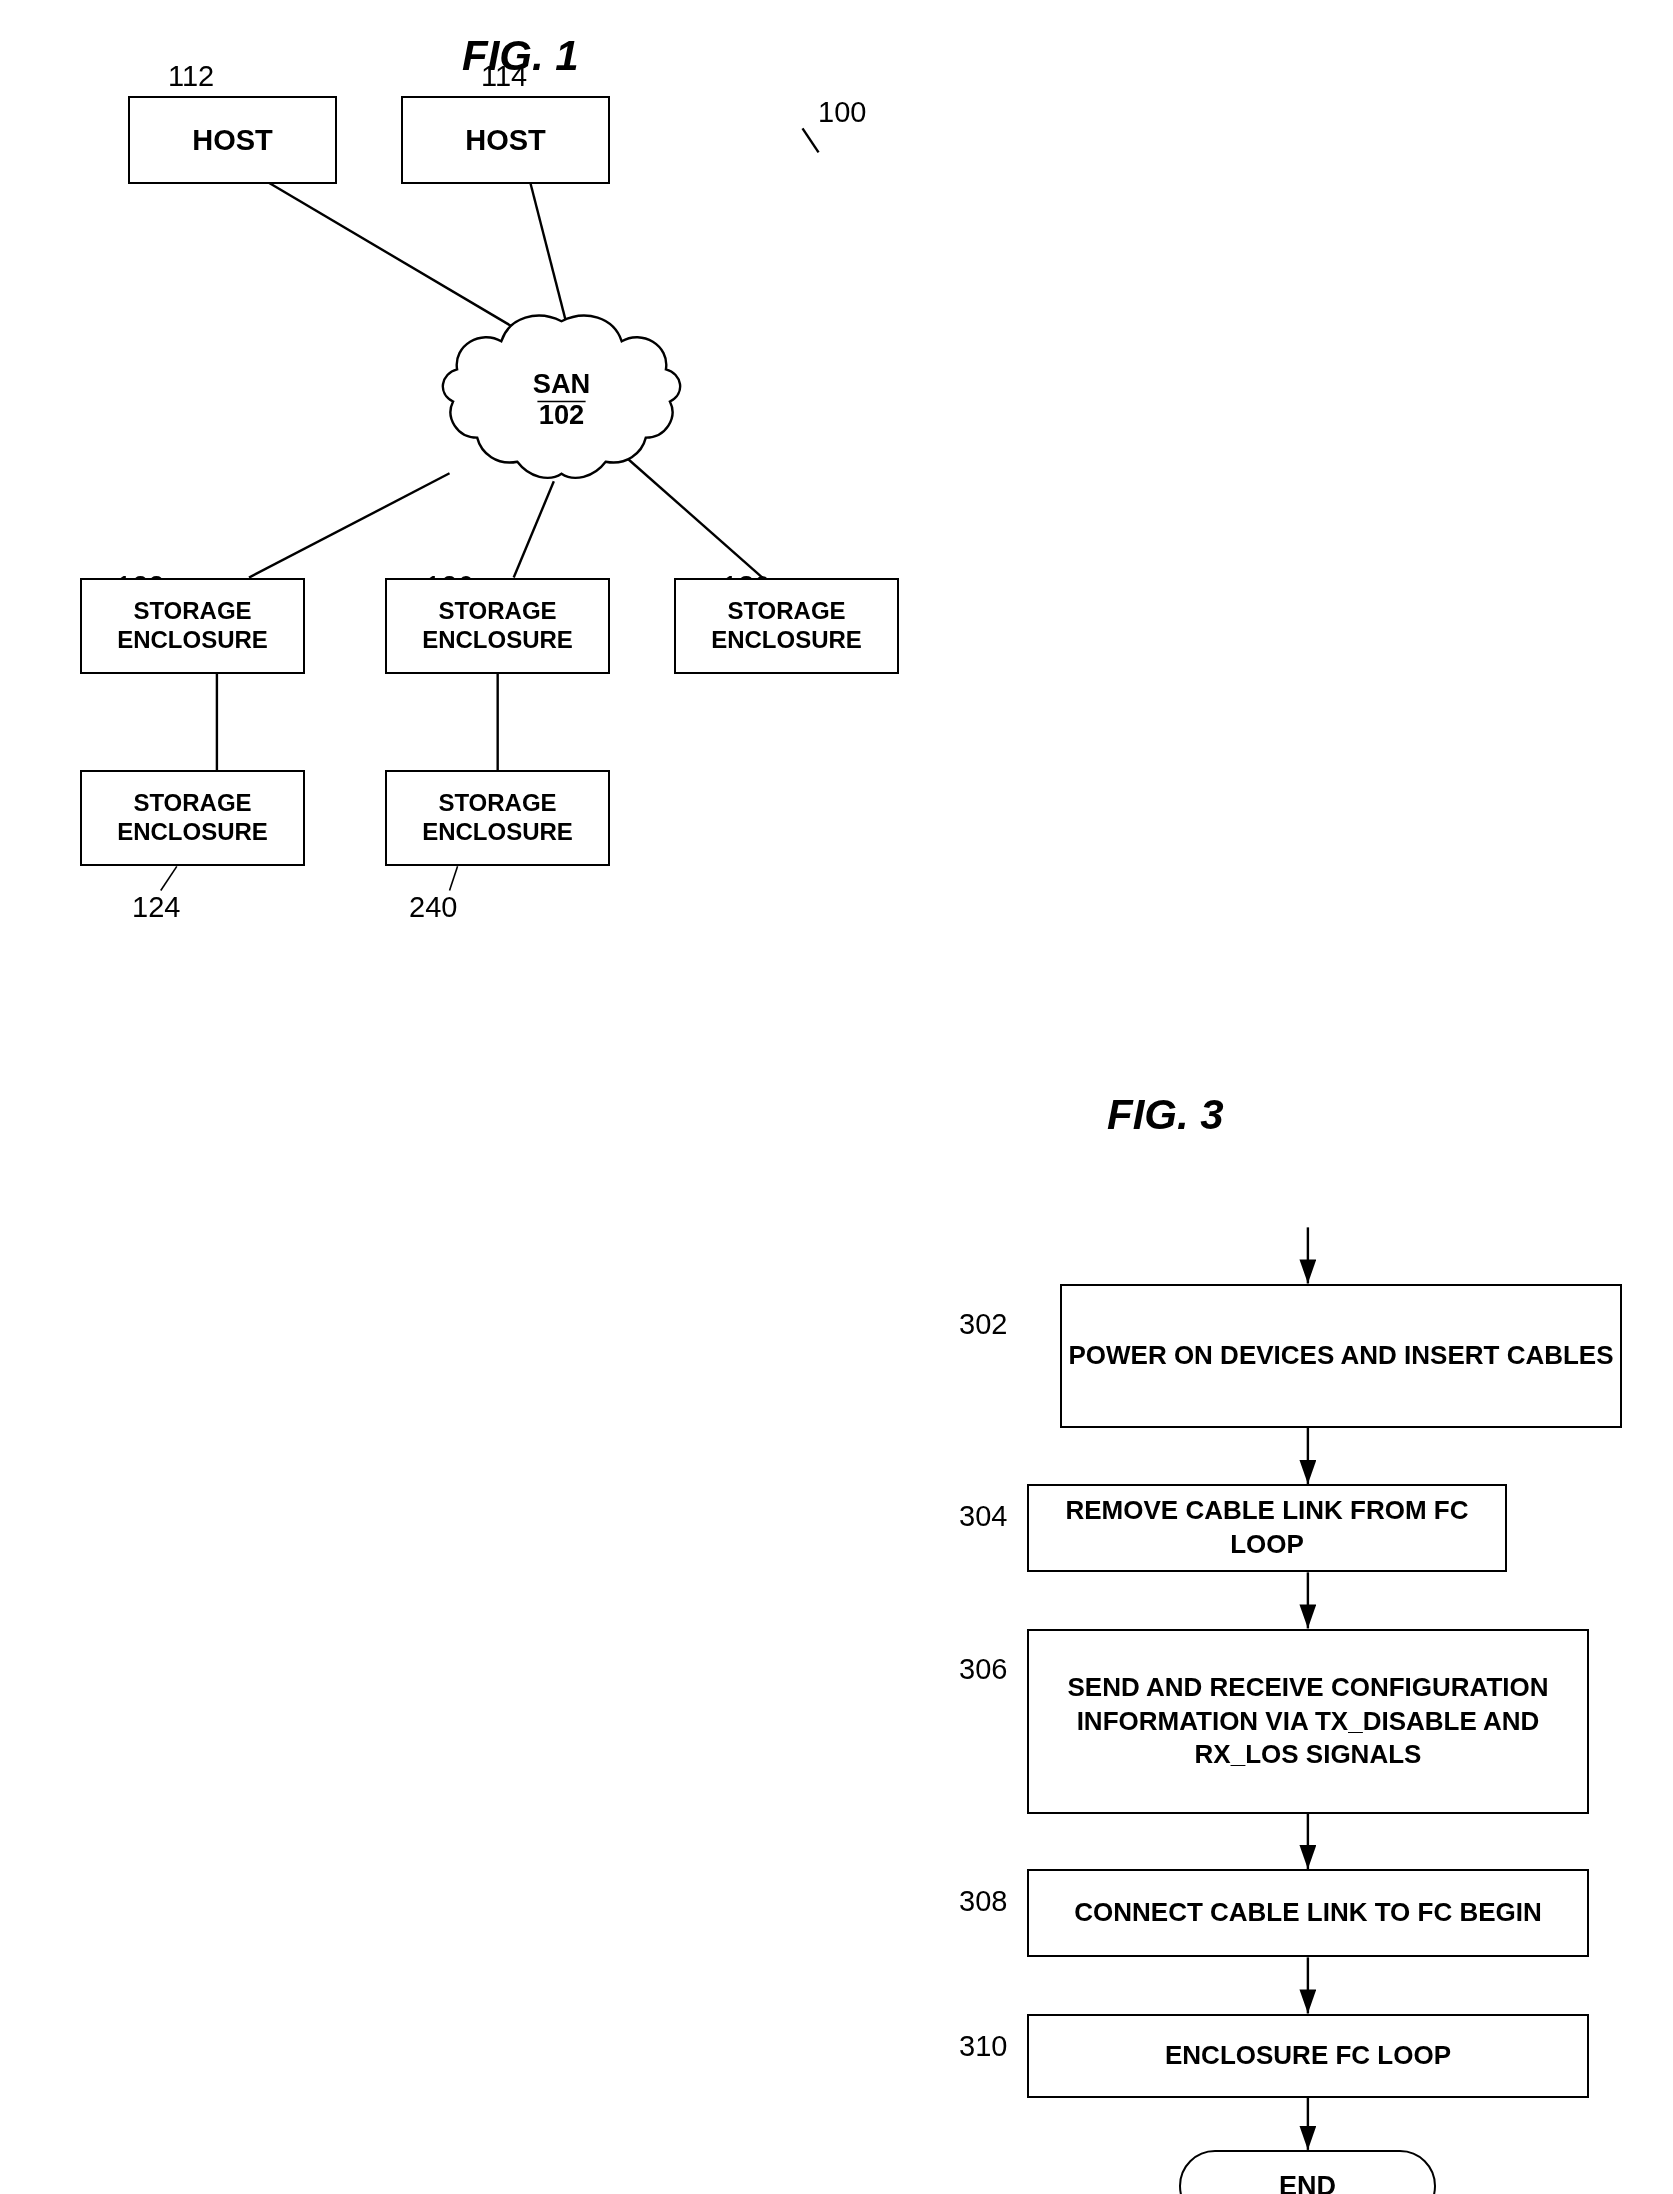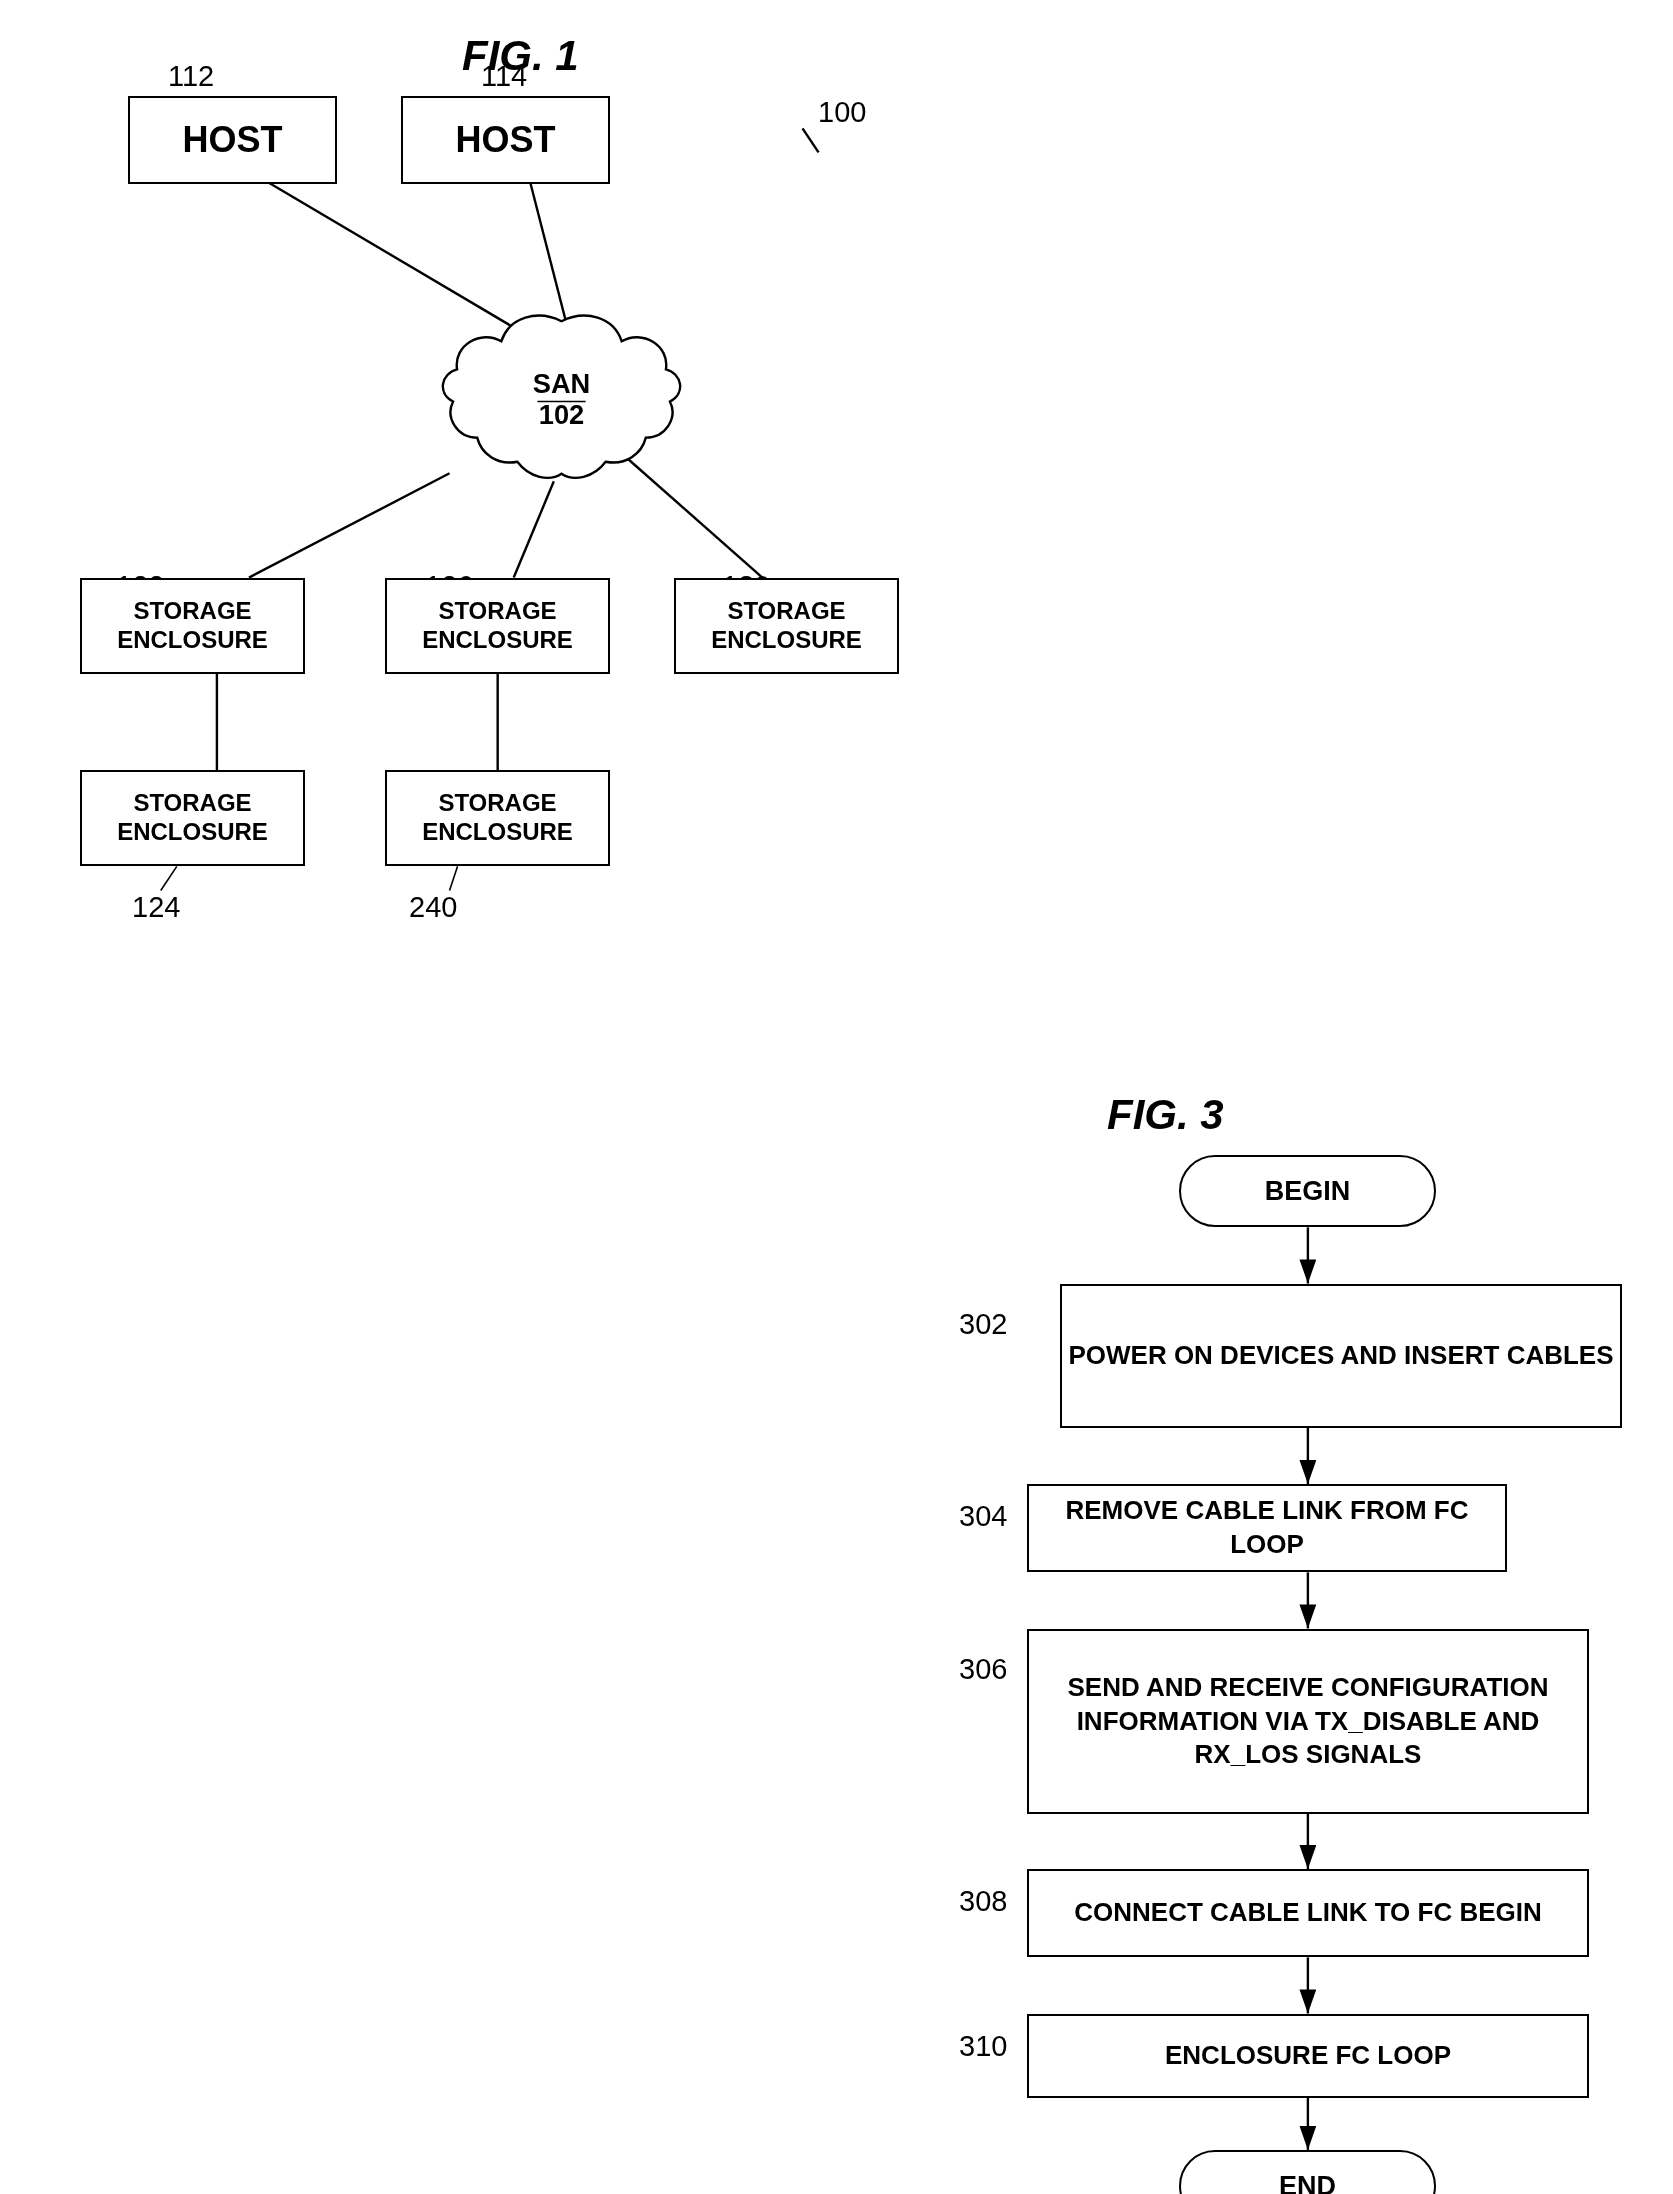--- a/index.html
+++ b/index.html
@@ -34,21 +34,21 @@
 
     
     .box {
       position: absolute;
       border: 2.4px solid #000;
       background: #fff;
       display: flex;
       align-items: center;
       justify-content: center;
       text-align: center;
-      font-size: 36px;
+      font-size: 29px;
       font-weight: bold;
       line-height: 1.2;
     }
 
     
     .cloud-container {
       position: absolute;
     }
     .cloud-container svg {
       overflow: visible;
@@ -199,21 +199,20 @@
   <div class="ref-label" style="top:891px; left:409px;">240</div>
 
   <div class="box" style="top:770px; left:80px; width:225px; height:96px; font-size:24px;">STORAGE
 ENCLOSURE</div>
 
   <div class="box" style="top:770px; left:385px; width:225px; height:96px; font-size:24px;">STORAGE
 ENCLOSURE</div>
 
   <div class="fig3-title">FIG. 3</div>
 
-  <div class="flow-oval" style="top:1155px; left:1179px; width:257px; height:72px;">BEGIN</div>
 
   <div class="ref-label" style="top:1308px; left:959px;">302</div>
 
   <div class="flow-box" style="top:1284px; left:1060px; width:562px; height:144px;">POWER ON DEVICES AND
 INSERT CABLES</div>
 
   <div class="ref-label" style="top:1500px; left:959px;">304</div>
 
   <div class="flow-box" style="top:1484px; left:1027px; width:480px; height:88px;">REMOVE CABLE LINK FROM FC LOOP</div>
 

